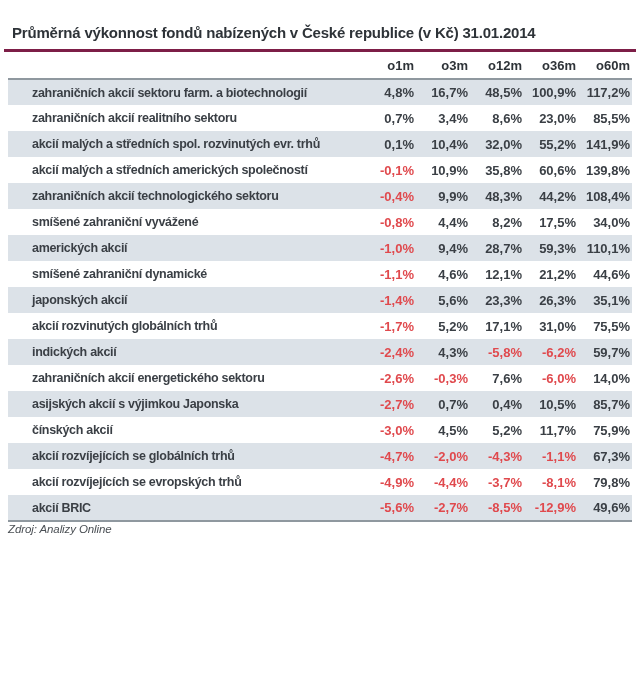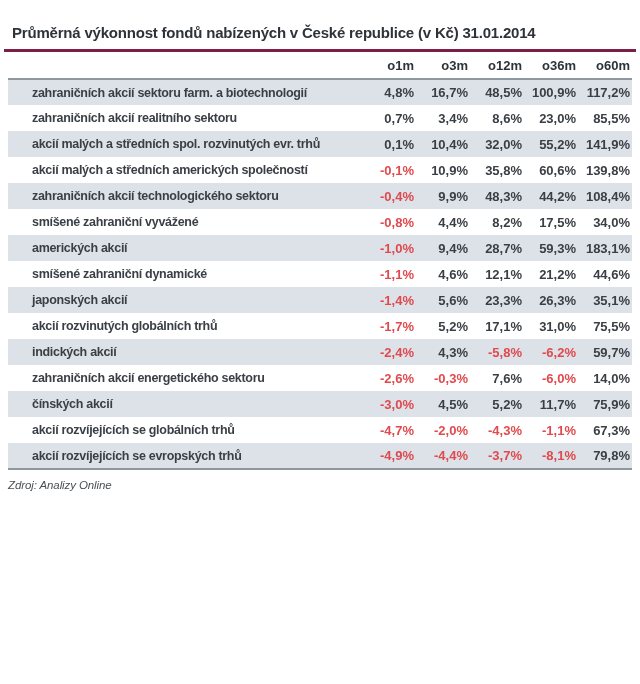--- a/index.html
+++ b/index.html
@@ -68,21 +68,21 @@
   }
   td.num {
     text-align: right;
     padding-right: 2px;
   }
   td.num.neg { color: #e0494d; }
   .source {
     font-style: italic;
     font-size: 11.5px;
     color: #4a4f54;
-    padding: 9px 8px 0 8px;
+    padding: 1px 8px 0 8px;
     letter-spacing: -0.1px;
   }
 </style>
 </head>
 <body>
 
 <div class="page">
 
   <h1 class="title">Průměrná výkonnost fondů nabízených v České republice (v Kč) 31.01.2014</h1>
 
@@ -155,21 +155,21 @@
           <td class="num">8,2%</td>
           <td class="num">17,5%</td>
           <td class="num">34,0%</td>
         </tr>
         <tr>
           <td class="name">amerických akcií</td>
           <td class="num neg">-1,0%</td>
           <td class="num">9,4%</td>
           <td class="num">28,7%</td>
           <td class="num">59,3%</td>
-          <td class="num">183,1%</td>
+          <td class="num">110,1%</td>
         </tr>
         <tr>
           <td class="name">smíšené zahraniční dynamické</td>
           <td class="num neg">-1,1%</td>
           <td class="num">4,6%</td>
           <td class="num">12,1%</td>
           <td class="num">21,2%</td>
           <td class="num">44,6%</td>
         </tr>
         <tr>
@@ -198,20 +198,28 @@
         </tr>
         <tr>
           <td class="name">zahraničních akcií energetického sektoru</td>
           <td class="num neg">-2,6%</td>
           <td class="num neg">-0,3%</td>
           <td class="num">7,6%</td>
           <td class="num neg">-6,0%</td>
           <td class="num">14,0%</td>
         </tr>
         <tr>
+          <td class="name">asijských akcií s výjimkou Japonska</td>
+          <td class="num neg">-2,7%</td>
+          <td class="num">0,7%</td>
+          <td class="num">0,4%</td>
+          <td class="num">10,5%</td>
+          <td class="num">85,7%</td>
+        </tr>
+        <tr>
           <td class="name">čínských akcií</td>
           <td class="num neg">-3,0%</td>
           <td class="num">4,5%</td>
           <td class="num">5,2%</td>
           <td class="num">11,7%</td>
           <td class="num">75,9%</td>
         </tr>
         <tr>
           <td class="name">akcií rozvíjejících se globálních trhů</td>
           <td class="num neg">-4,7%</td>
@@ -221,18 +229,26 @@
           <td class="num">67,3%</td>
         </tr>
         <tr>
           <td class="name">akcií rozvíjejících se evropských trhů</td>
           <td class="num neg">-4,9%</td>
           <td class="num neg">-4,4%</td>
           <td class="num neg">-3,7%</td>
           <td class="num neg">-8,1%</td>
           <td class="num">79,8%</td>
         </tr>
+        <tr>
+          <td class="name">akcií BRIC</td>
+          <td class="num neg">-5,6%</td>
+          <td class="num neg">-2,7%</td>
+          <td class="num neg">-8,5%</td>
+          <td class="num neg">-12,9%</td>
+          <td class="num">49,6%</td>
+        </tr>
       </tbody>
   </table>
 
   <div class="source">Zdroj: Analizy Online</div>
 
 </div>
 
 </body></html>

